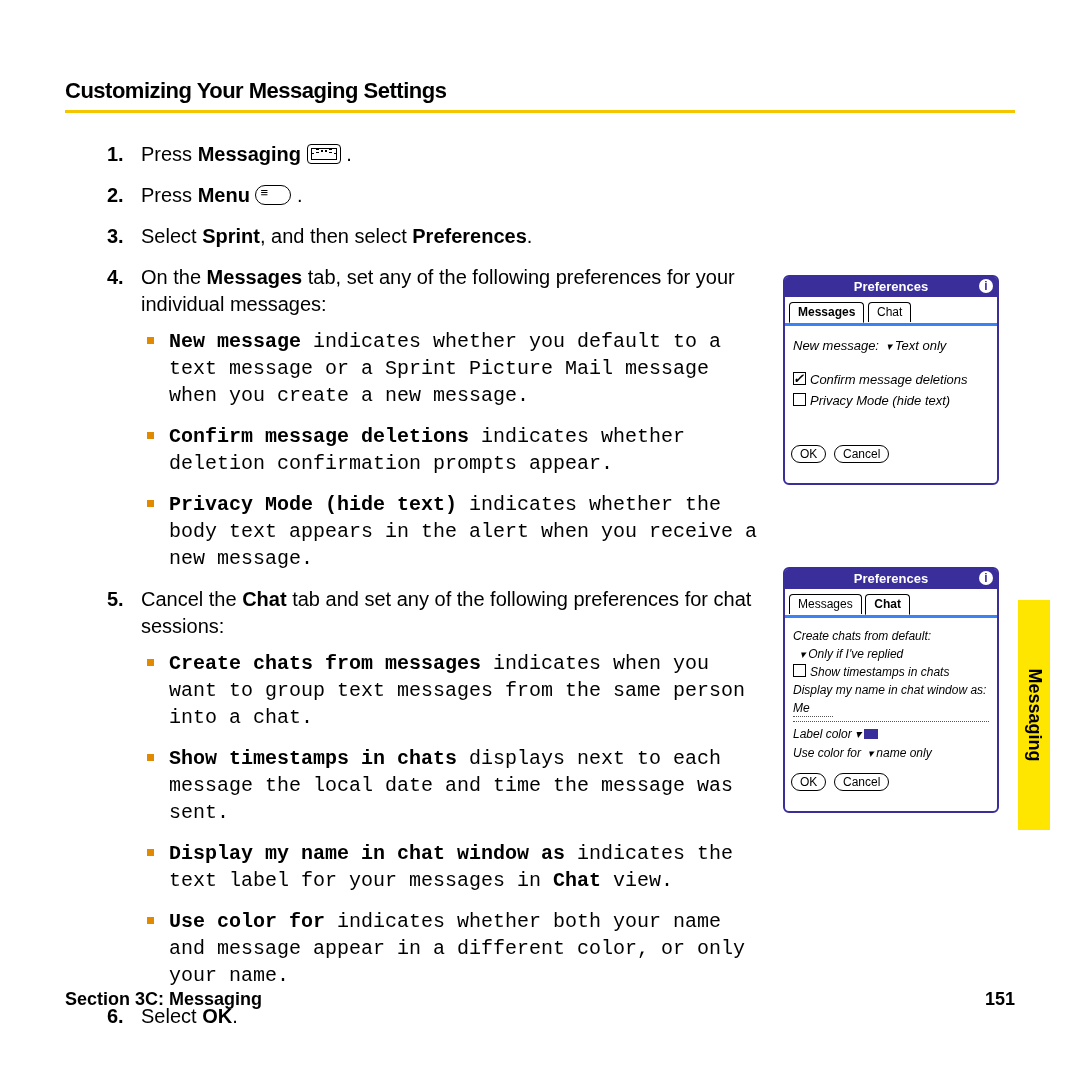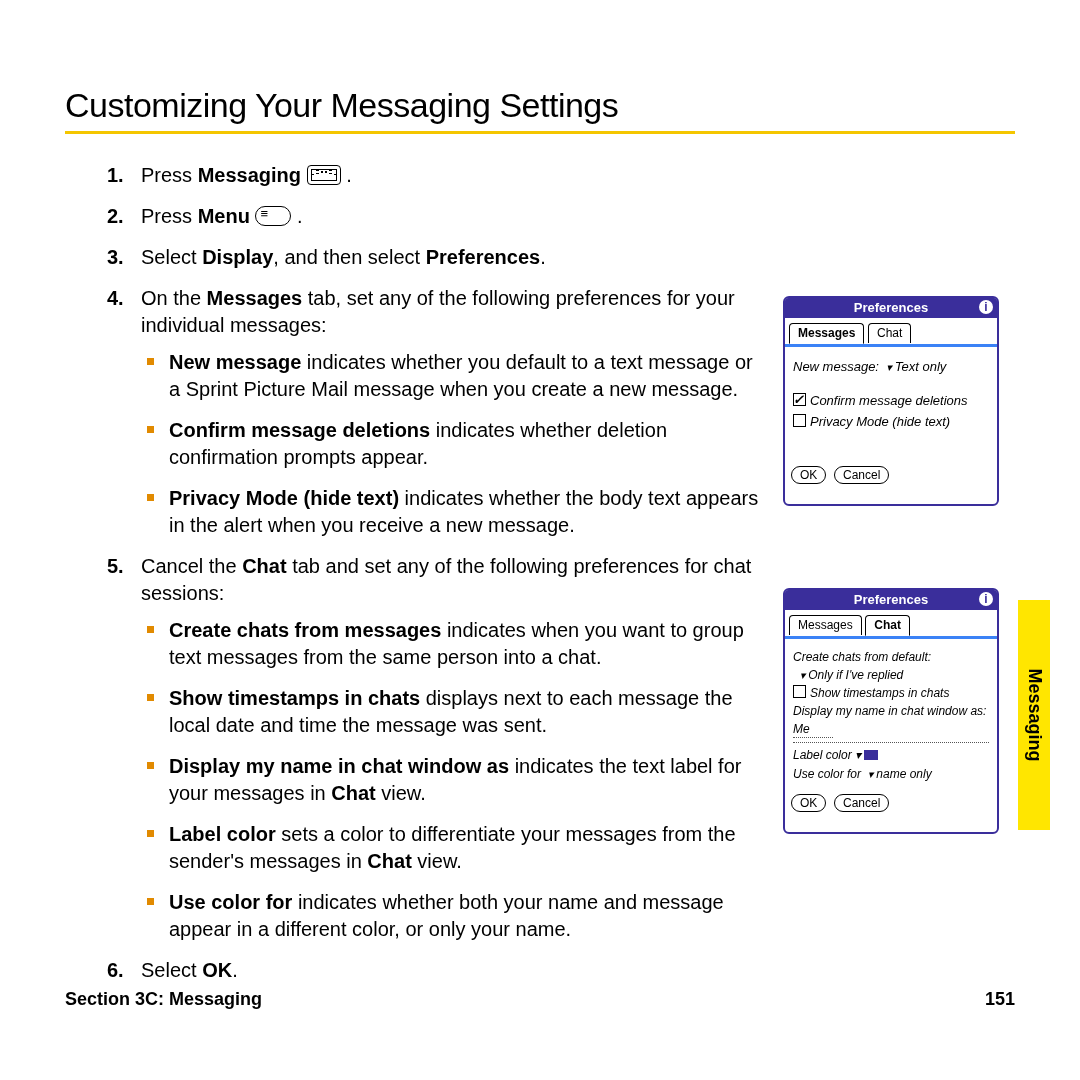--- a/index.html
+++ b/index.html
@@ -13,23 +13,23 @@
   }
   .page {
     position: relative;
     width: 1080px;
     height: 1080px;
     box-sizing: border-box;
     padding: 70px 65px 0 65px;
   }
   h1.title {
     font-family: "Segoe UI", "Myriad Pro", Arial, sans-serif;
-    font-weight: 400;
-    font-size: 34px;
-    margin: 16px 0 6px 0;
+    font-weight: 700;
+    font-size: 22px;
+    margin: 8px 0 6px 0;
     letter-spacing: -0.5px;
   }
   .rule {
     border: 0;
     border-top: 3px solid #f4c600;
     margin: 0 0 28px 0;
   }
   .body-area {
     display: flex;
     gap: 18px;
@@ -56,20 +56,21 @@
   ol.steps > li .num {
     position: absolute;
     left: -34px;
     top: 0;
     font-weight: 700;
   }
   ul.sub {
     list-style: none;
     margin: 10px 0 0 0;
     padding: 0 0 0 28px;
+    font-family: Liberation Mono, monospace;
   }
   ul.sub > li {
     position: relative;
     margin: 0 0 14px 0;
   }
   ul.sub > li::before {
     content: "";
     position: absolute;
     left: -22px;
     top: 9px;
@@ -253,39 +254,38 @@
           <span>Press </span><span class="b">Messaging</span><span> </span>
           <span class="key-icon mail"></span> .
         </li>
         <li>
           <span class="num b">2.</span>
           <span>Press </span><span class="b">Menu</span><span> </span>
           <span class="key-icon menu"></span> .
         </li>
         <li>
           <span class="num b">3.</span>
-          <span>Select </span><span class="b">Display</span><span>, and then select </span><span class="b">Preferences</span><span>.</span>
+          <span>Select </span><span class="b">Sprint</span><span>, and then select </span><span class="b">Preferences</span><span>.</span>
         </li>
         <li>
           <span class="num b">4.</span>
           <span>On the </span><span class="b">Messages</span><span> tab, set any of the following preferences for your individual messages:</span>
           <ul class="sub">
             <li><span class="b">New message</span><span> indicates whether you default to a text message or a Sprint Picture Mail message when you create a new message.</span></li>
             <li><span class="b">Confirm message deletions</span><span> indicates whether deletion confirmation prompts appear.</span></li>
             <li><span class="b">Privacy Mode (hide text)</span><span> indicates whether the body text appears in the alert when you receive a new message.</span></li>
           </ul>
         </li>
         <li>
           <span class="num b">5.</span>
           <span>Cancel the </span><span class="b">Chat</span><span> tab and set any of the following preferences for chat sessions:</span>
           <ul class="sub">
             <li><span class="b">Create chats from messages</span><span> indicates when you want to group text messages from the same person into a chat.</span></li>
             <li><span class="b">Show timestamps in chats</span><span> displays next to each message the local date and time the message was sent.</span></li>
             <li><span class="b">Display my name in chat window as</span><span> indicates the text label for your messages in </span><span class="b">Chat</span><span> view.</span></li>
-            <li><span class="b">Label color</span><span> sets a color to differentiate your messages from the sender's messages in </span><span class="b">Chat</span><span> view.</span></li>
             <li><span class="b">Use color for</span><span> indicates whether both your name and message appear in a different color, or only your name.</span></li>
           </ul>
         </li>
         <li>
           <span class="num b">6.</span>
           <span>Select </span><span class="b">OK</span><span>.</span>
         </li>
       </ol>
     </div>
 

